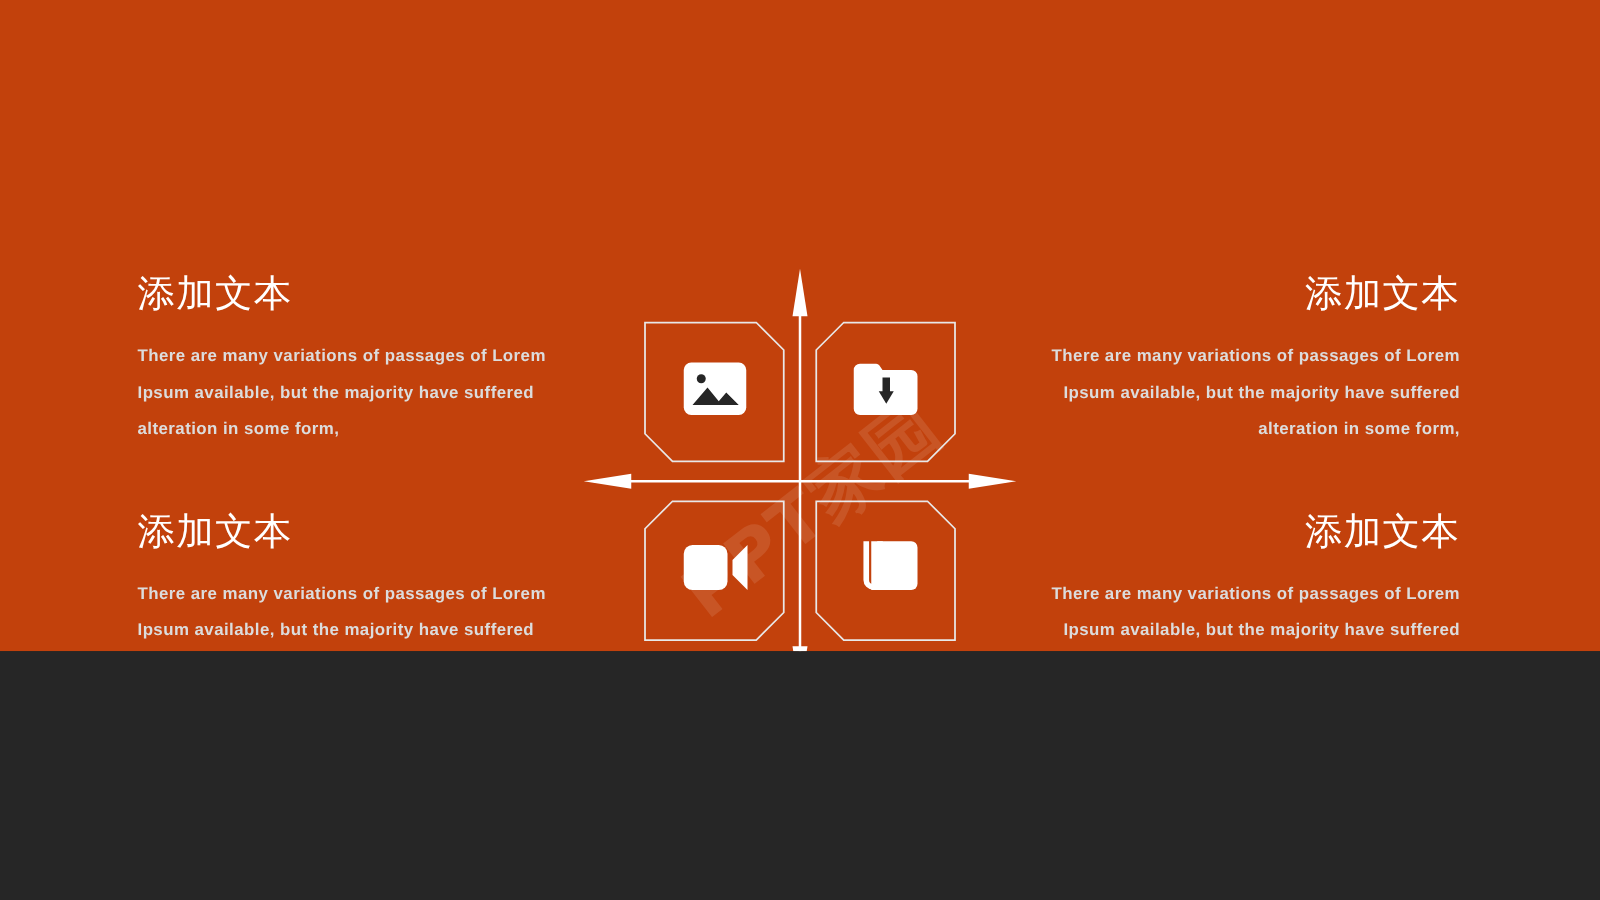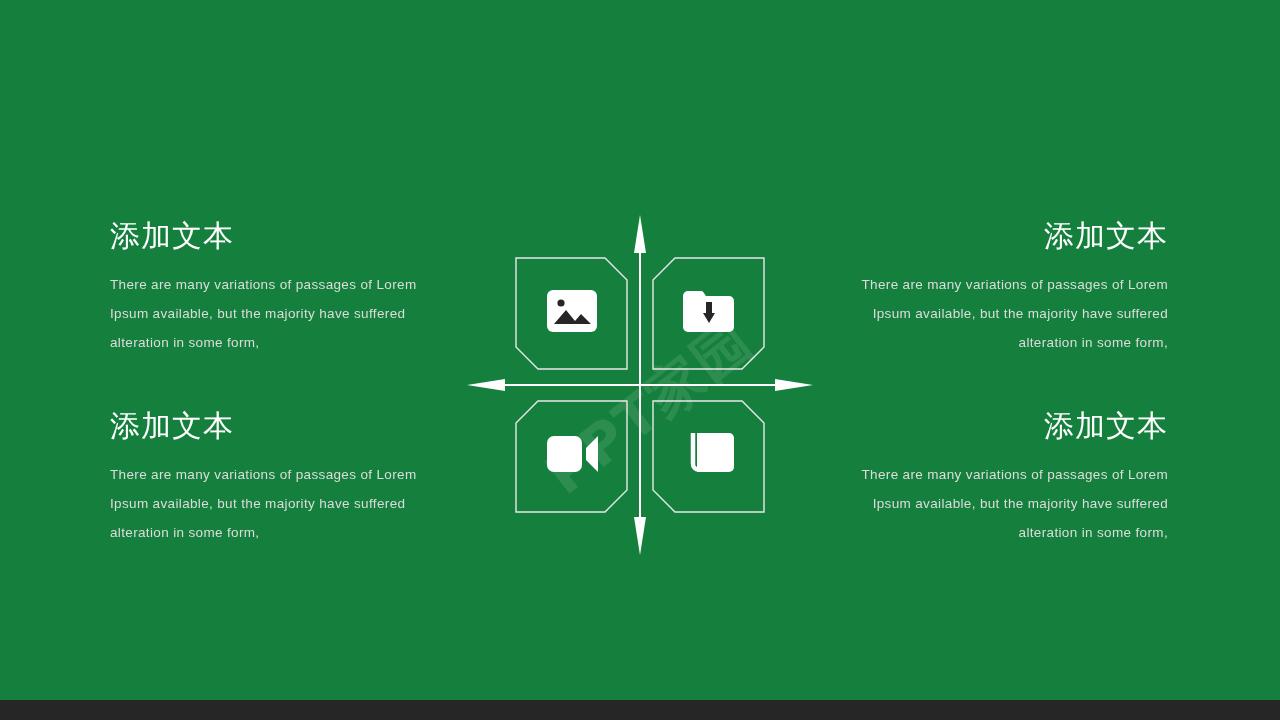--- a/index.html
+++ b/index.html
@@ -4,22 +4,22 @@
 <title>Slide</title>
 <style>
   html, body {
     margin: 0;
     padding: 0;
     background: #262626;
   }
   #slide {
     position: relative;
     width: 1280px;
-    height: 700px;
-    background: #15803d;
+    height: 521px;
+    background: #c2410c;
     overflow: hidden;
     font-family: "Liberation Sans", "DejaVu Sans", sans-serif;
     -webkit-font-smoothing: antialiased;
   }
 
   
   .text-block {
     position: absolute;
     width: 336px;
   }
@@ -29,21 +29,21 @@
     color: #ffffff;
     font-weight: 400;
     letter-spacing: 1px;
     margin: 0 0 16px 0;
     white-space: nowrap;
   }
   .text-block .tb-body {
     font-size: 13.5px;
     line-height: 29px;
     color: #dcdcdc;
-    font-weight: 400;
+    font-weight: 700;
     letter-spacing: 0.35px;
     margin: 0;
   }
   .tb-left  { text-align: left; }
   .tb-right { text-align: right; }
 
   #tl-block { left: 110px; top: 218px; }
   #bl-block { left: 110px; top: 408px; }
   #tr-block { left: 832px; top: 218px; text-align: right; }
   #br-block { left: 832px; top: 408px; text-align: right; }

